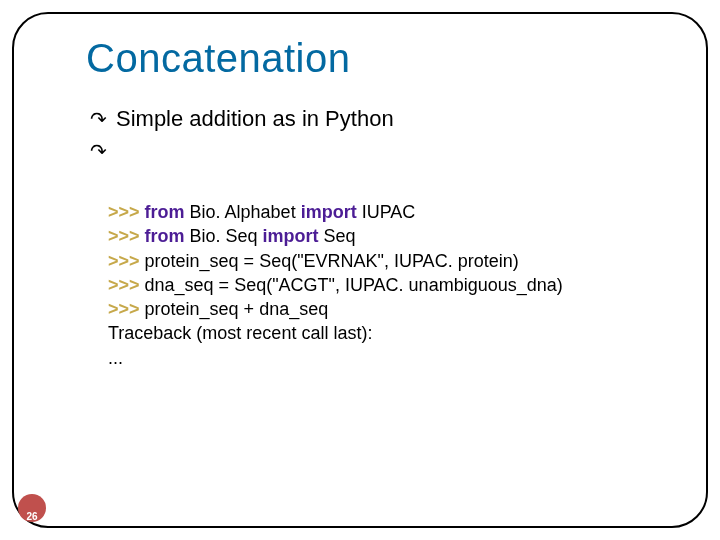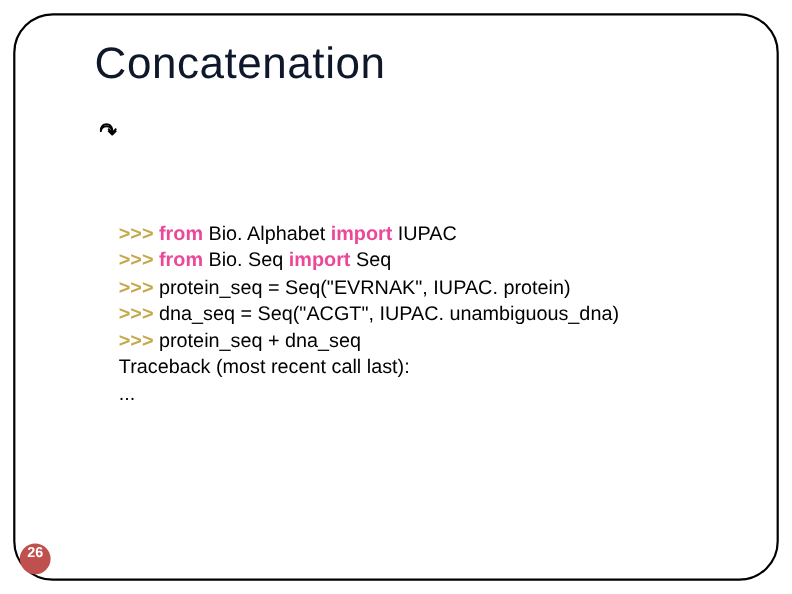--- a/index.html
+++ b/index.html
@@ -25,21 +25,21 @@
     bottom: 12px;
     border: 2px solid #000;
     border-radius: 36px;
     box-sizing: border-box;
   }
   .title {
     position: absolute;
     left: 86px;
     top: 36px;
     font-size: 40px;
-    color: #0f172a;
+    color: #0369a1;
     font-weight: 400;
     letter-spacing: 0.5px;
   }
   .bullets {
     position: absolute;
     left: 90px;
     top: 104px;
     right: 60px;
     color: #000;
     font-size: 22px;
@@ -62,47 +62,47 @@
     position: absolute;
     left: 108px;
     top: 200px;
     right: 60px;
     font-size: 18px;
     line-height: 1.35;
     white-space: pre;
     color: #000;
   }
   .gt { color: #c6a84a; font-weight: 600; }  
-  .kw { color: #ec4899; font-weight: 700; }     
+  .kw { color: #4c1d95; font-weight: 700; }     
   .page-badge {
     position: absolute;
     left: 18px;
     bottom: 18px;
     width: 28px;
     height: 28px;
     border-radius: 50%;
     background: #c0504d;
     color: #fff;
-    font-size: 13px;
+    font-size: 10px;
     display: flex;
-    align-items: flex-start;
+    align-items: flex-end;
     justify-content: center;
     font-weight: 600;
   }
 </style>
 </head>
 <body>
 
 <div class="slide">
   <div class="frame"></div>
 
   <div class="title">Concatenation</div>
 
   <div class="bullets" id="bullets">
-      <div class="bullet"><span class="bullet-marker">↷</span></div>
+      <div class="bullet"><span class="bullet-marker">↷</span><span>Simple addition as in Python</span></div>
       <div class="bullet"><span class="bullet-marker">↷</span></div>
     </div>
 
   <div class="code" id="code"><div><span class="gt">&gt;&gt;&gt; </span><span class="kw">from</span><span> Bio. Alphabet </span><span class="kw">import</span><span> IUPAC</span></div><div><span class="gt">&gt;&gt;&gt; </span><span class="kw">from</span><span> Bio. Seq </span><span class="kw">import</span><span> Seq</span></div><div><span class="gt">&gt;&gt;&gt; </span><span>protein_seq = Seq("EVRNAK", IUPAC. protein)</span></div><div><span class="gt">&gt;&gt;&gt; </span><span>dna_seq = Seq("ACGT", IUPAC. unambiguous_dna)</span></div><div><span class="gt">&gt;&gt;&gt; </span><span>protein_seq + dna_seq</span></div><div><span>Traceback (most recent call last):</span></div><div><span>...</span></div></div>
 
   <div class="page-badge">
     <span>26</span>
   </div>
 </div>
 

